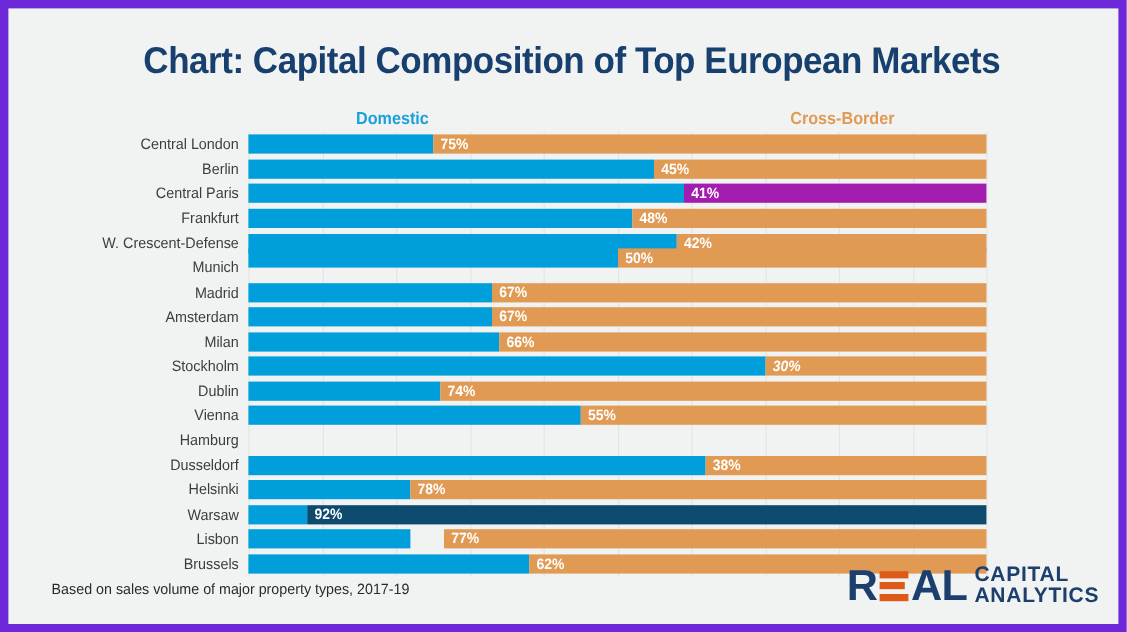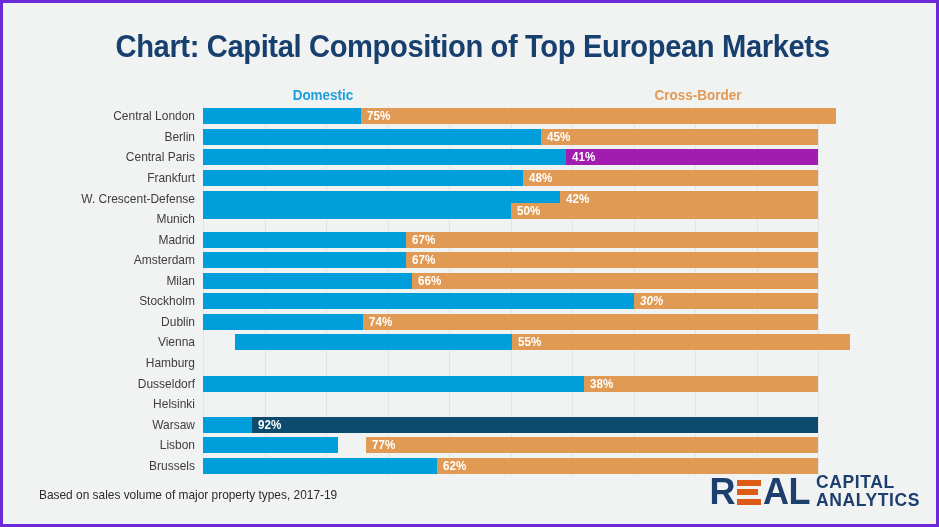--- a/index.html
+++ b/index.html
@@ -10,21 +10,21 @@
   }
   body {
     font-family: "Liberation Sans", sans-serif;
   }
   .slide {
     position: relative;
     width: 939px;
     height: 527px;
     box-sizing: border-box;
     background: #f1f2f2;
-    border: 3px solid #6d28d9;
+    border: 7px solid #6d28d9;
     overflow: hidden;
   }
 
   
   .chart-title {
     position: absolute;
     left: 0;
     top: 26px;
     width: 939px;
     text-align: center;
@@ -248,21 +248,21 @@
         <div class="gridline" style="left: 30%;"></div>
         <div class="gridline" style="left: 40%;"></div>
         <div class="gridline" style="left: 50%;"></div>
         <div class="gridline" style="left: 60%;"></div>
         <div class="gridline" style="left: 70%;"></div>
         <div class="gridline" style="left: 80%;"></div>
         <div class="gridline" style="left: 90%;"></div>
         <div class="gridline" style="left: 100%;"></div>
       </div>
     <div class="rows" id="rows">
-        <div class="row" style="top: 2.27778px; padding-left: 18px;">
+        <div class="row" style="top: 2.27778px;">
           <div class="bar-wrap">
             <div class="seg seg-domestic" style="width: 25%; background: rgb(0, 159, 219);"></div>
             <div class="seg seg-cross" style="width: 75%; background: rgb(224, 154, 83);">
               <span class="seg-label">75%</span>
             </div>
           </div>
         </div>
         <div class="row" style="top: 22.8333px;">
           <div class="bar-wrap">
             <div class="seg seg-domestic" style="width: 55%; background: rgb(0, 159, 219);"></div>
@@ -336,33 +336,41 @@
           </div>
         </div>
         <div class="row" style="top: 207.833px;">
           <div class="bar-wrap">
             <div class="seg seg-domestic" style="width: 26%; background: rgb(0, 159, 219);"></div>
             <div class="seg seg-cross" style="width: 74%; background: rgb(224, 154, 83);">
               <span class="seg-label">74%</span>
             </div>
           </div>
         </div>
-        <div class="row" style="top: 228.389px; margin-left: 32px;">
+        <div class="row" style="top: 228.389px;">
           <div class="bar-wrap">
             <div class="seg seg-domestic" style="width: 45%; background: rgb(0, 159, 219);"></div>
             <div class="seg seg-cross" style="width: 55%; background: rgb(224, 154, 83);">
               <span class="seg-label">55%</span>
             </div>
           </div>
         </div>
         <div class="row" style="top: 269.5px;">
           <div class="bar-wrap">
             <div class="seg seg-domestic" style="width: 62%; background: rgb(0, 159, 219);"></div>
             <div class="seg seg-cross" style="width: 38%; background: rgb(224, 154, 83);">
               <span class="seg-label">38%</span>
+            </div>
+          </div>
+        </div>
+        <div class="row" style="top: 290.056px;">
+          <div class="bar-wrap">
+            <div class="seg seg-domestic" style="width: 22%; background: rgb(0, 159, 219);"></div>
+            <div class="seg seg-cross" style="width: 78%; background: rgb(224, 154, 83);">
+              <span class="seg-label">78%</span>
             </div>
           </div>
         </div>
         <div class="row" style="top: 310.611px;">
           <div class="bar-wrap">
             <div class="seg seg-domestic" style="width: 8%; background: rgb(0, 159, 219);"></div>
             <div class="seg seg-cross" style="width: 92%; background: #0c4a6e;">
               <span class="seg-label">92%</span>
             </div>
           </div>

